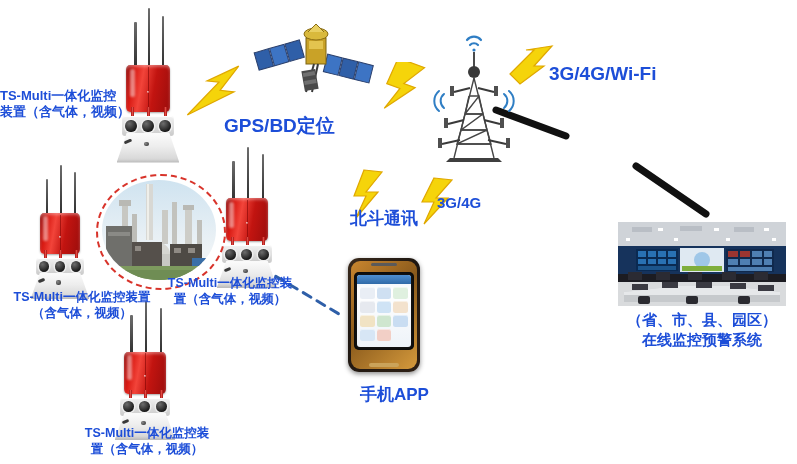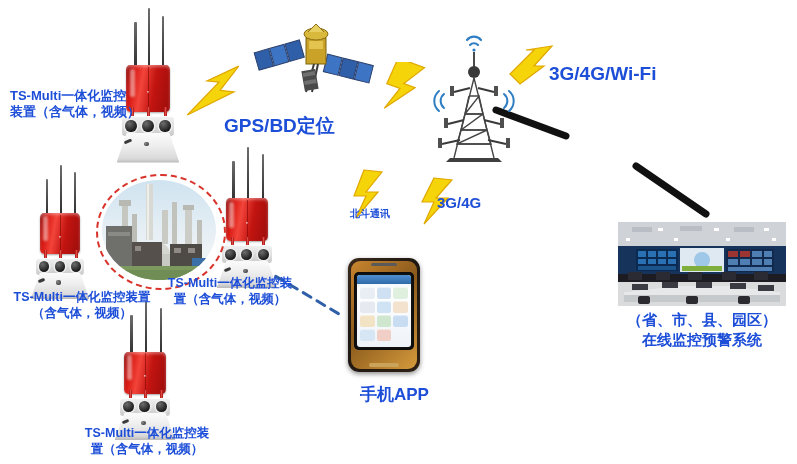--- a/index.html
+++ b/index.html
@@ -454,35 +454,35 @@
         <path d="M16 2 L34 4 L18 24 L30 24 L8 50 L18 28 L6 28 Z" fill="#f5d40a" stroke="#e0a800" stroke-width="1.2"></path>
       </svg>
   </div>
 
   <div class="bolt" style="left:418px;top:176px;width:40px;height:50px;">
     <svg viewBox="0 0 40 50">
         <path d="M16 2 L34 4 L18 22 L30 22 L6 48 L16 26 L4 26 Z" fill="#f5d40a" stroke="#e0a800" stroke-width="1.2"></path>
       </svg>
   </div>
 
-  <div class="lbl" style="left:10px;top:88px;width:136px;font-size:13px;">TS-Multi一体化监控
+  <div class="lbl" style="left:0;top:88px;width:136px;font-size:13px;">TS-Multi一体化监控
 装置（含气体，视频）</div>
 
   <div class="lbl" style="left:2px;top:290px;width:160px;font-size:12.5px;text-align:center;">TS-Multi一体化监控装置
 （含气体，视频）</div>
 
   <div class="lbl" style="left:160px;top:276px;width:140px;font-size:12.5px;text-align:center;">TS-Multi一体化监控装
 置（含气体，视频）</div>
 
   <div class="lbl" style="left:72px;top:426px;width:150px;font-size:12.5px;text-align:center;">TS-Multi一体化监控装
 置（含气体，视频）</div>
 
   <div class="lbl" style="left:224px;top:114px;font-size:19px;">GPS/BD定位</div>
 
-  <div class="lbl" style="left:350px;top:208px;font-size:10px;">北斗通讯</div>
+  <div class="lbl" style="left:350px;top:208px;font-size:17px;">北斗通讯</div>
 
   <div class="lbl" style="left:437px;top:194px;font-size:15px;">3G/4G</div>
 
   <div class="lbl" style="left:549px;top:62px;font-size:19px;">3G/4G/Wi-Fi</div>
 
 
   <div class="lbl" style="left:360px;top:384px;font-size:17px;">手机APP</div>
 
   <div class="lbl center" style="left:604px;top:310px;width:196px;font-size:15px;line-height:1.35;">（省、市、县、园区）
 在线监控预警系统</div>

